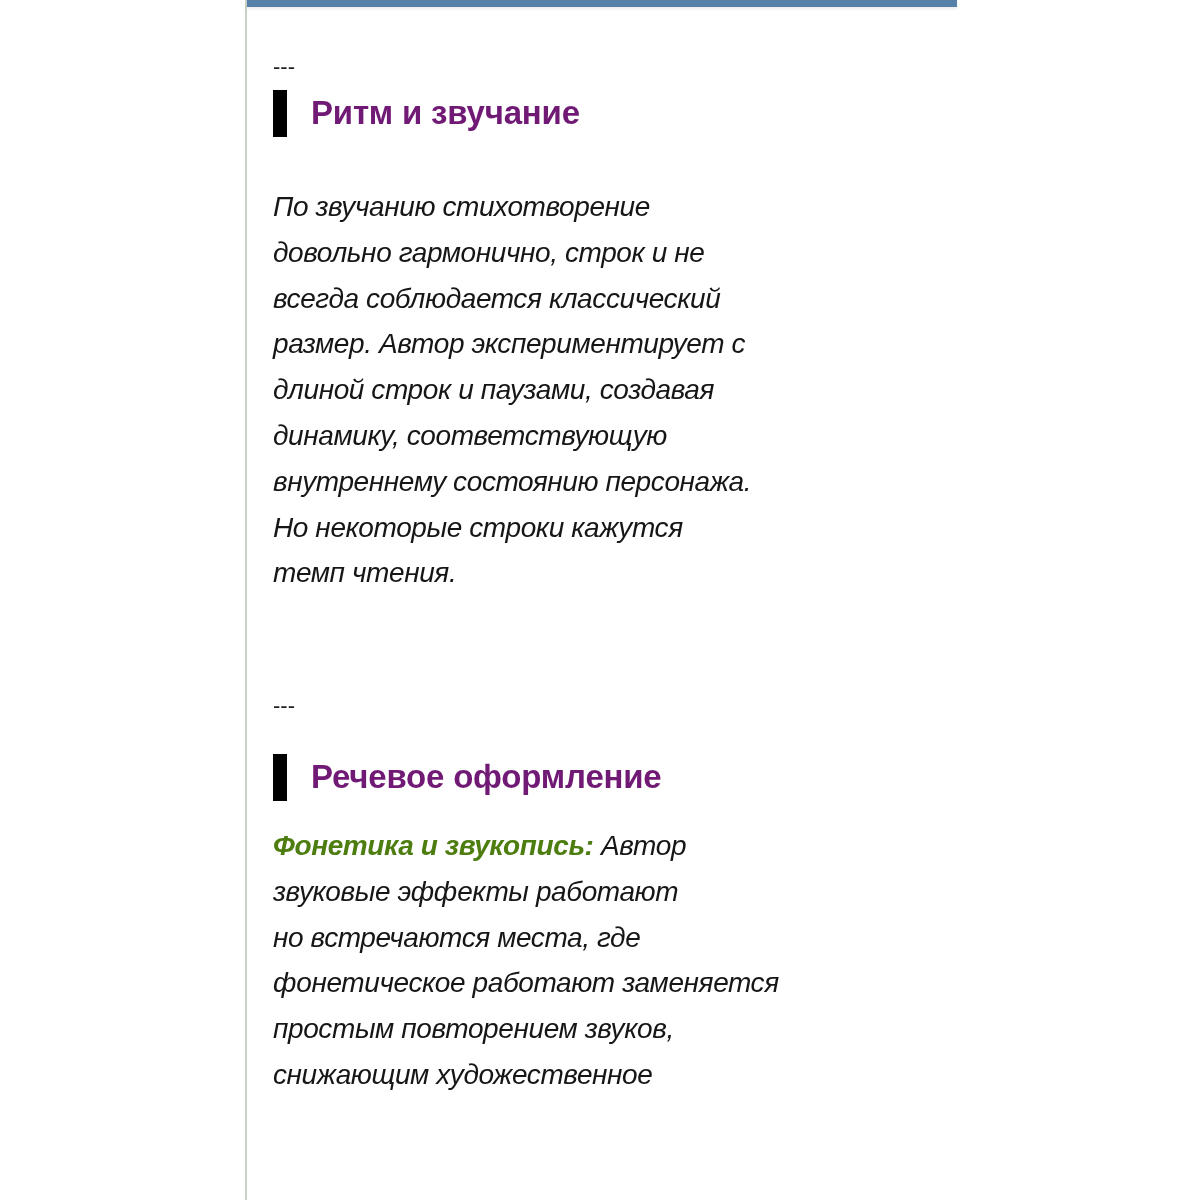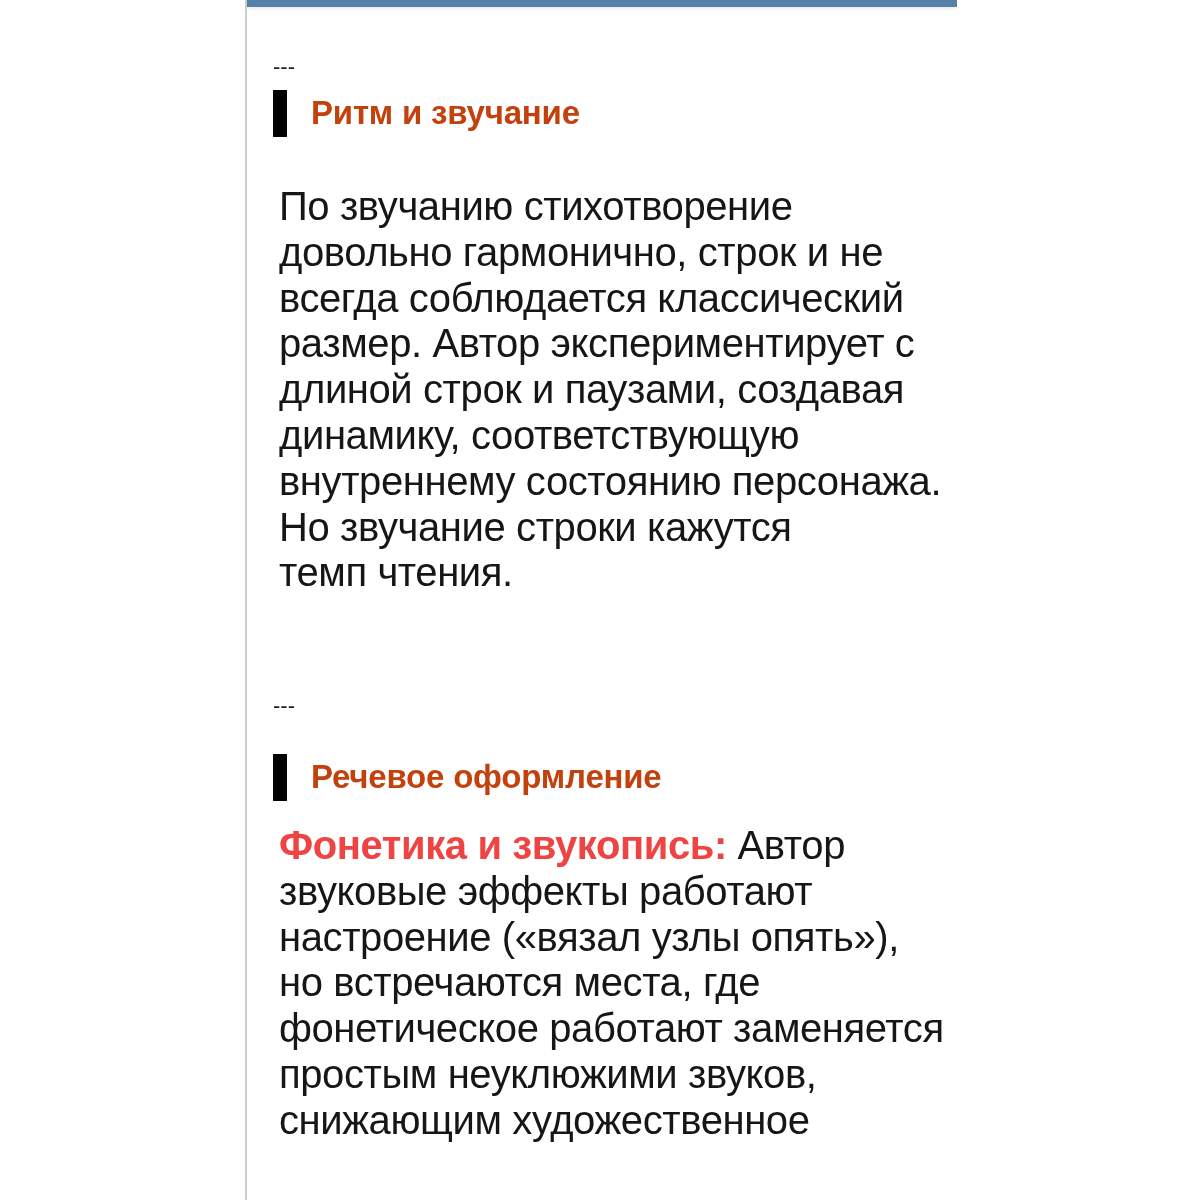--- a/index.html
+++ b/index.html
@@ -57,35 +57,36 @@
     }
     .heading .bar {
       width: 14px;
       height: 47px;
       background: #000000;
       margin-right: 24px;
     }
     .heading .title {
       font-size: 33px;
       font-weight: bold;
-      color: #c2410c;
+      color: #701a75;
       letter-spacing: -0.2px;
     }
     .para {
       position: absolute;
-      left: 6px;
+      left: 0;
       width: 672px;
-      font-size: 40px;
+      font-size: 28px;
       line-height: 45.8px;
       letter-spacing: -0.4px;
       color: #161616;
+      font-style: italic;
     }
     .para b {
       font-weight: bold;
-      color: #ef4444;
+      color: #4d7c0f;
     }
     .line { display: block; white-space: nowrap; }
   </style>
 </head>
 <body>
 
 <div class="page">
   <div class="topbar"></div>
 
   <div class="content">
@@ -96,33 +97,32 @@
       <span class="title">Ритм и звучание</span>
     </div>
     <div class="para" style="top:184px;">
       <span class="line">По звучанию стихотворение</span>
       <span class="line">довольно гармонично, строк и не</span>
       <span class="line">всегда соблюдается классический</span>
       <span class="line">размер. Автор экспериментирует с</span>
       <span class="line">длиной строк и паузами, создавая</span>
       <span class="line">динамику, соответствующую</span>
       <span class="line">внутреннему состоянию персонажа.</span>
-      <span class="line">Но звучание строки кажутся</span>
+      <span class="line">Но некоторые строки кажутся</span>
       <span class="line">темп чтения.</span>
     </div>
 
     <div class="rule" style="top:695px;">---</div>
     <div class="heading" style="top:729px;margin-top:24px;">
       <span class="bar"></span>
       <span class="title">Речевое оформление</span>
     </div>
     <div class="para" style="top:823px;">
       <span class="line"><b>Фонетика и звукопись:</b><span> Автор</span></span>
       <span class="line">звуковые эффекты работают</span>
-      <span class="line">настроение («вязал узлы опять»),</span>
       <span class="line">но встречаются места, где</span>
       <span class="line">фонетическое работают заменяется</span>
-      <span class="line">простым неуклюжими звуков,</span>
+      <span class="line">простым повторением звуков,</span>
       <span class="line">снижающим художественное</span>
     </div>
 
   </div>
 </div>
 
 </body></html>

